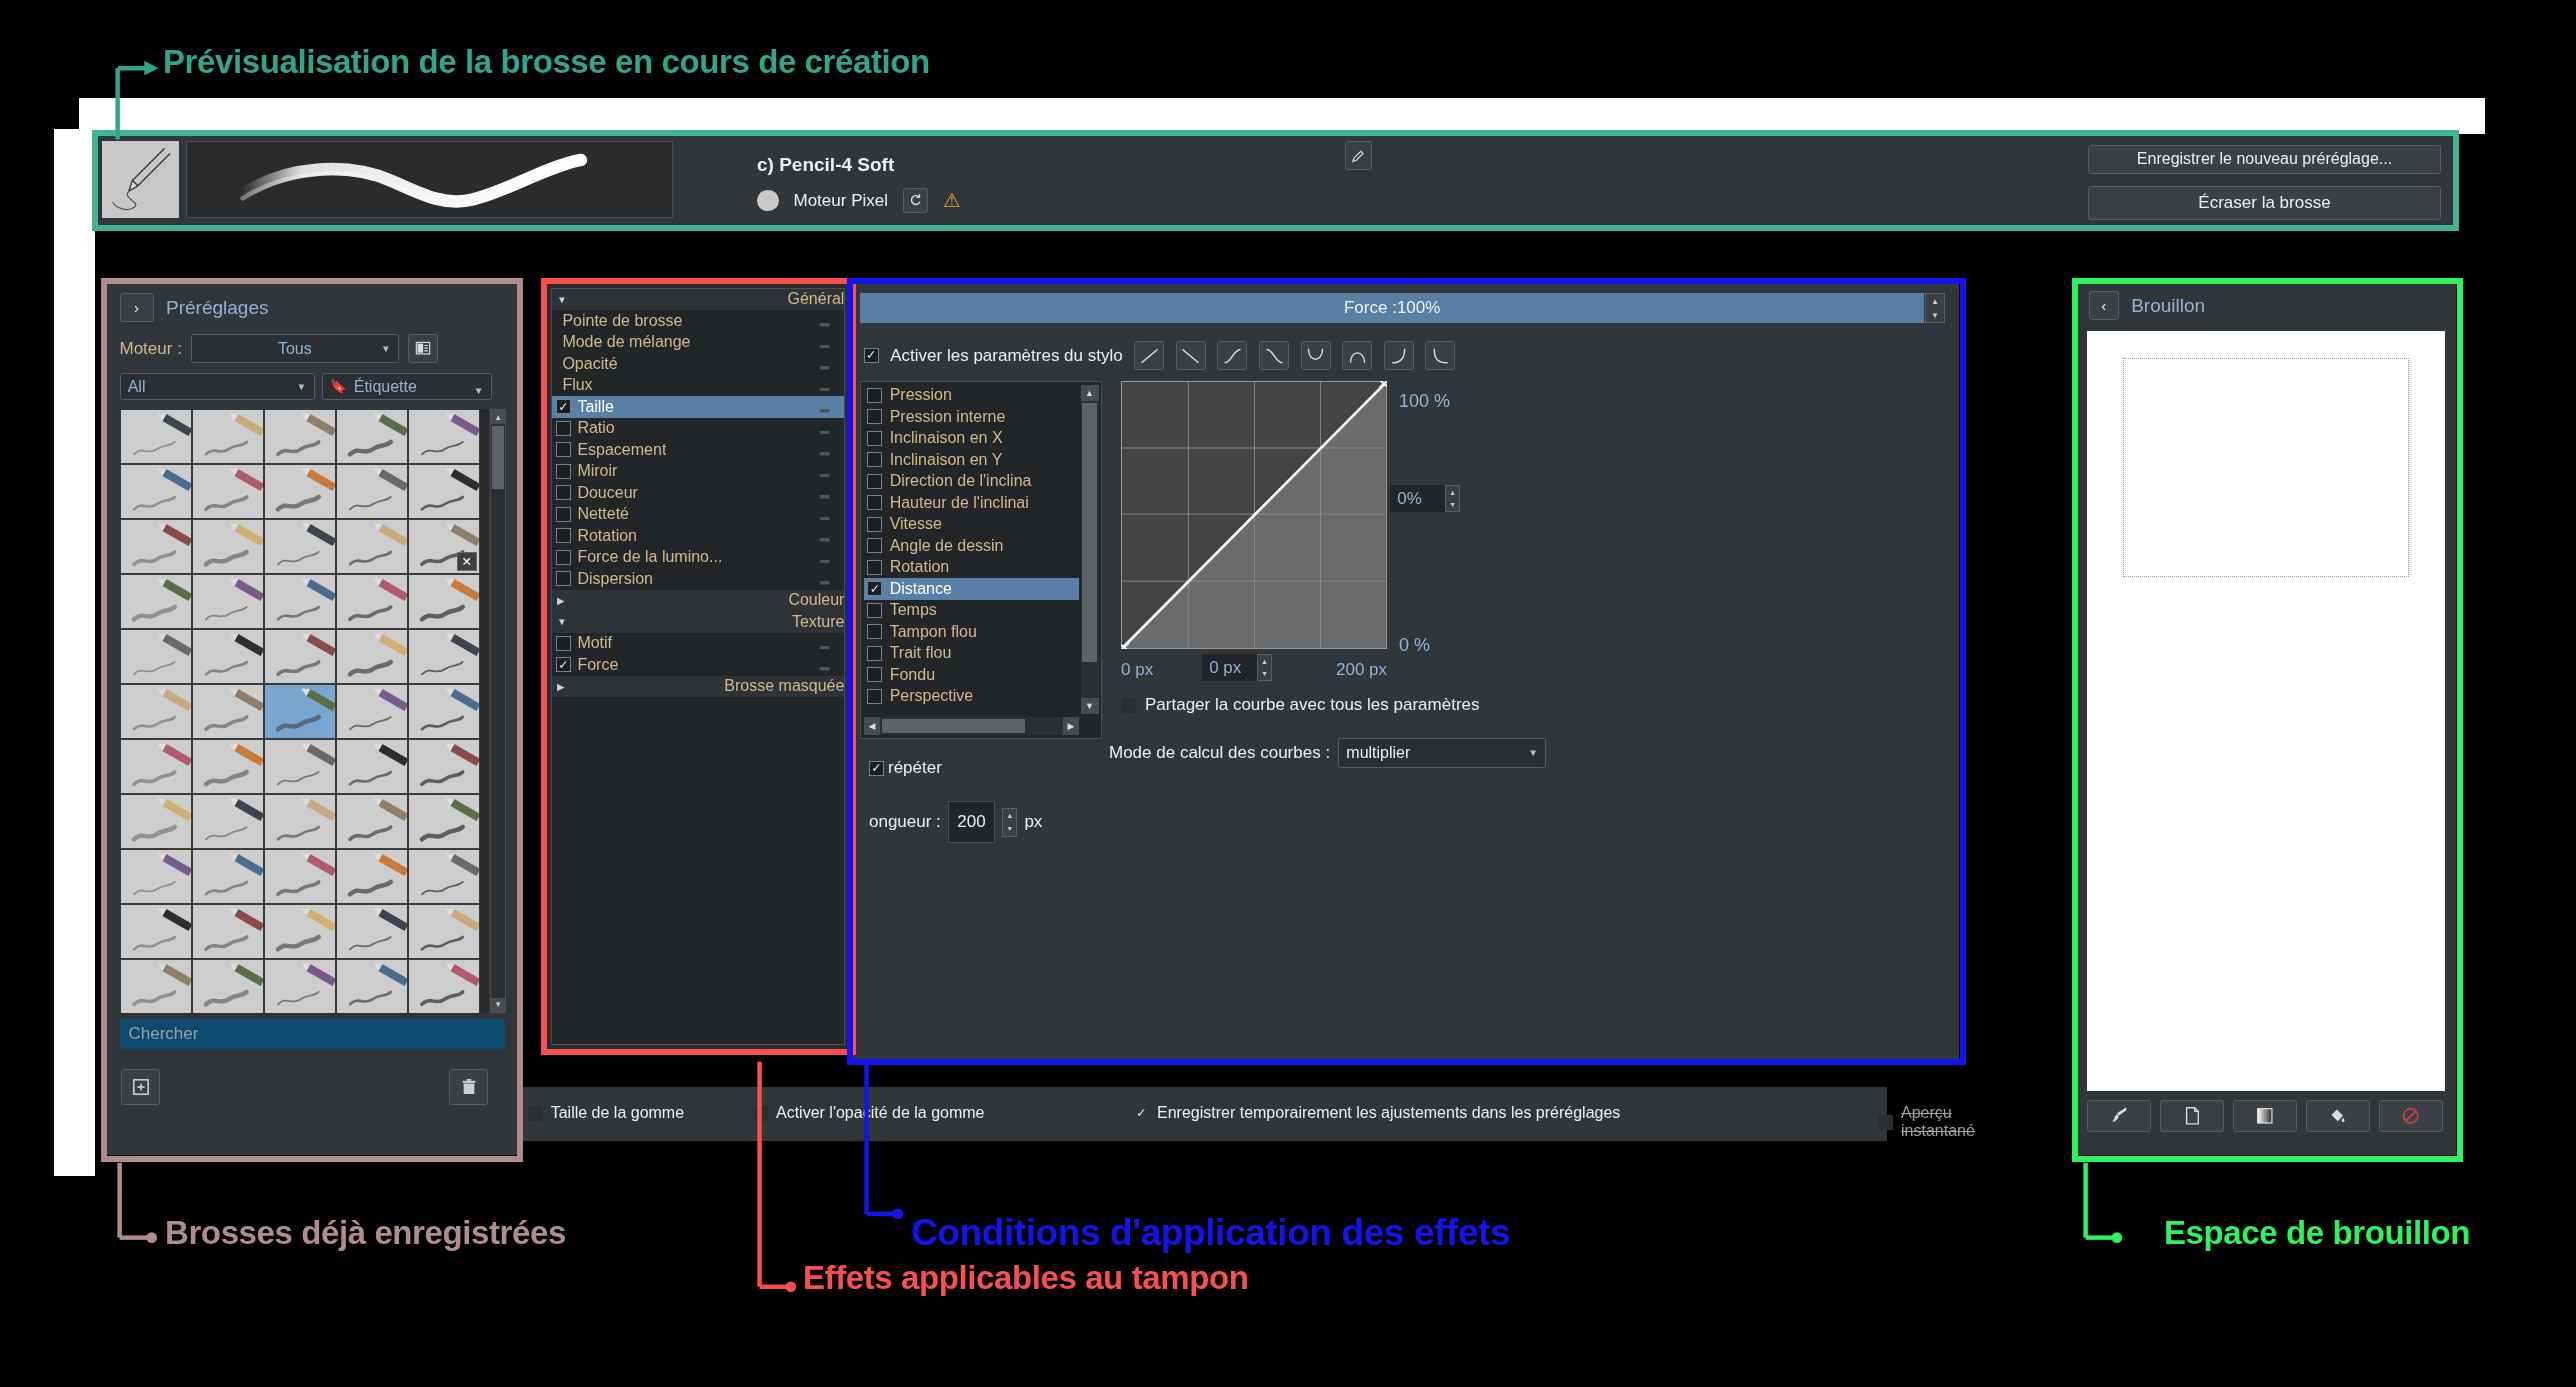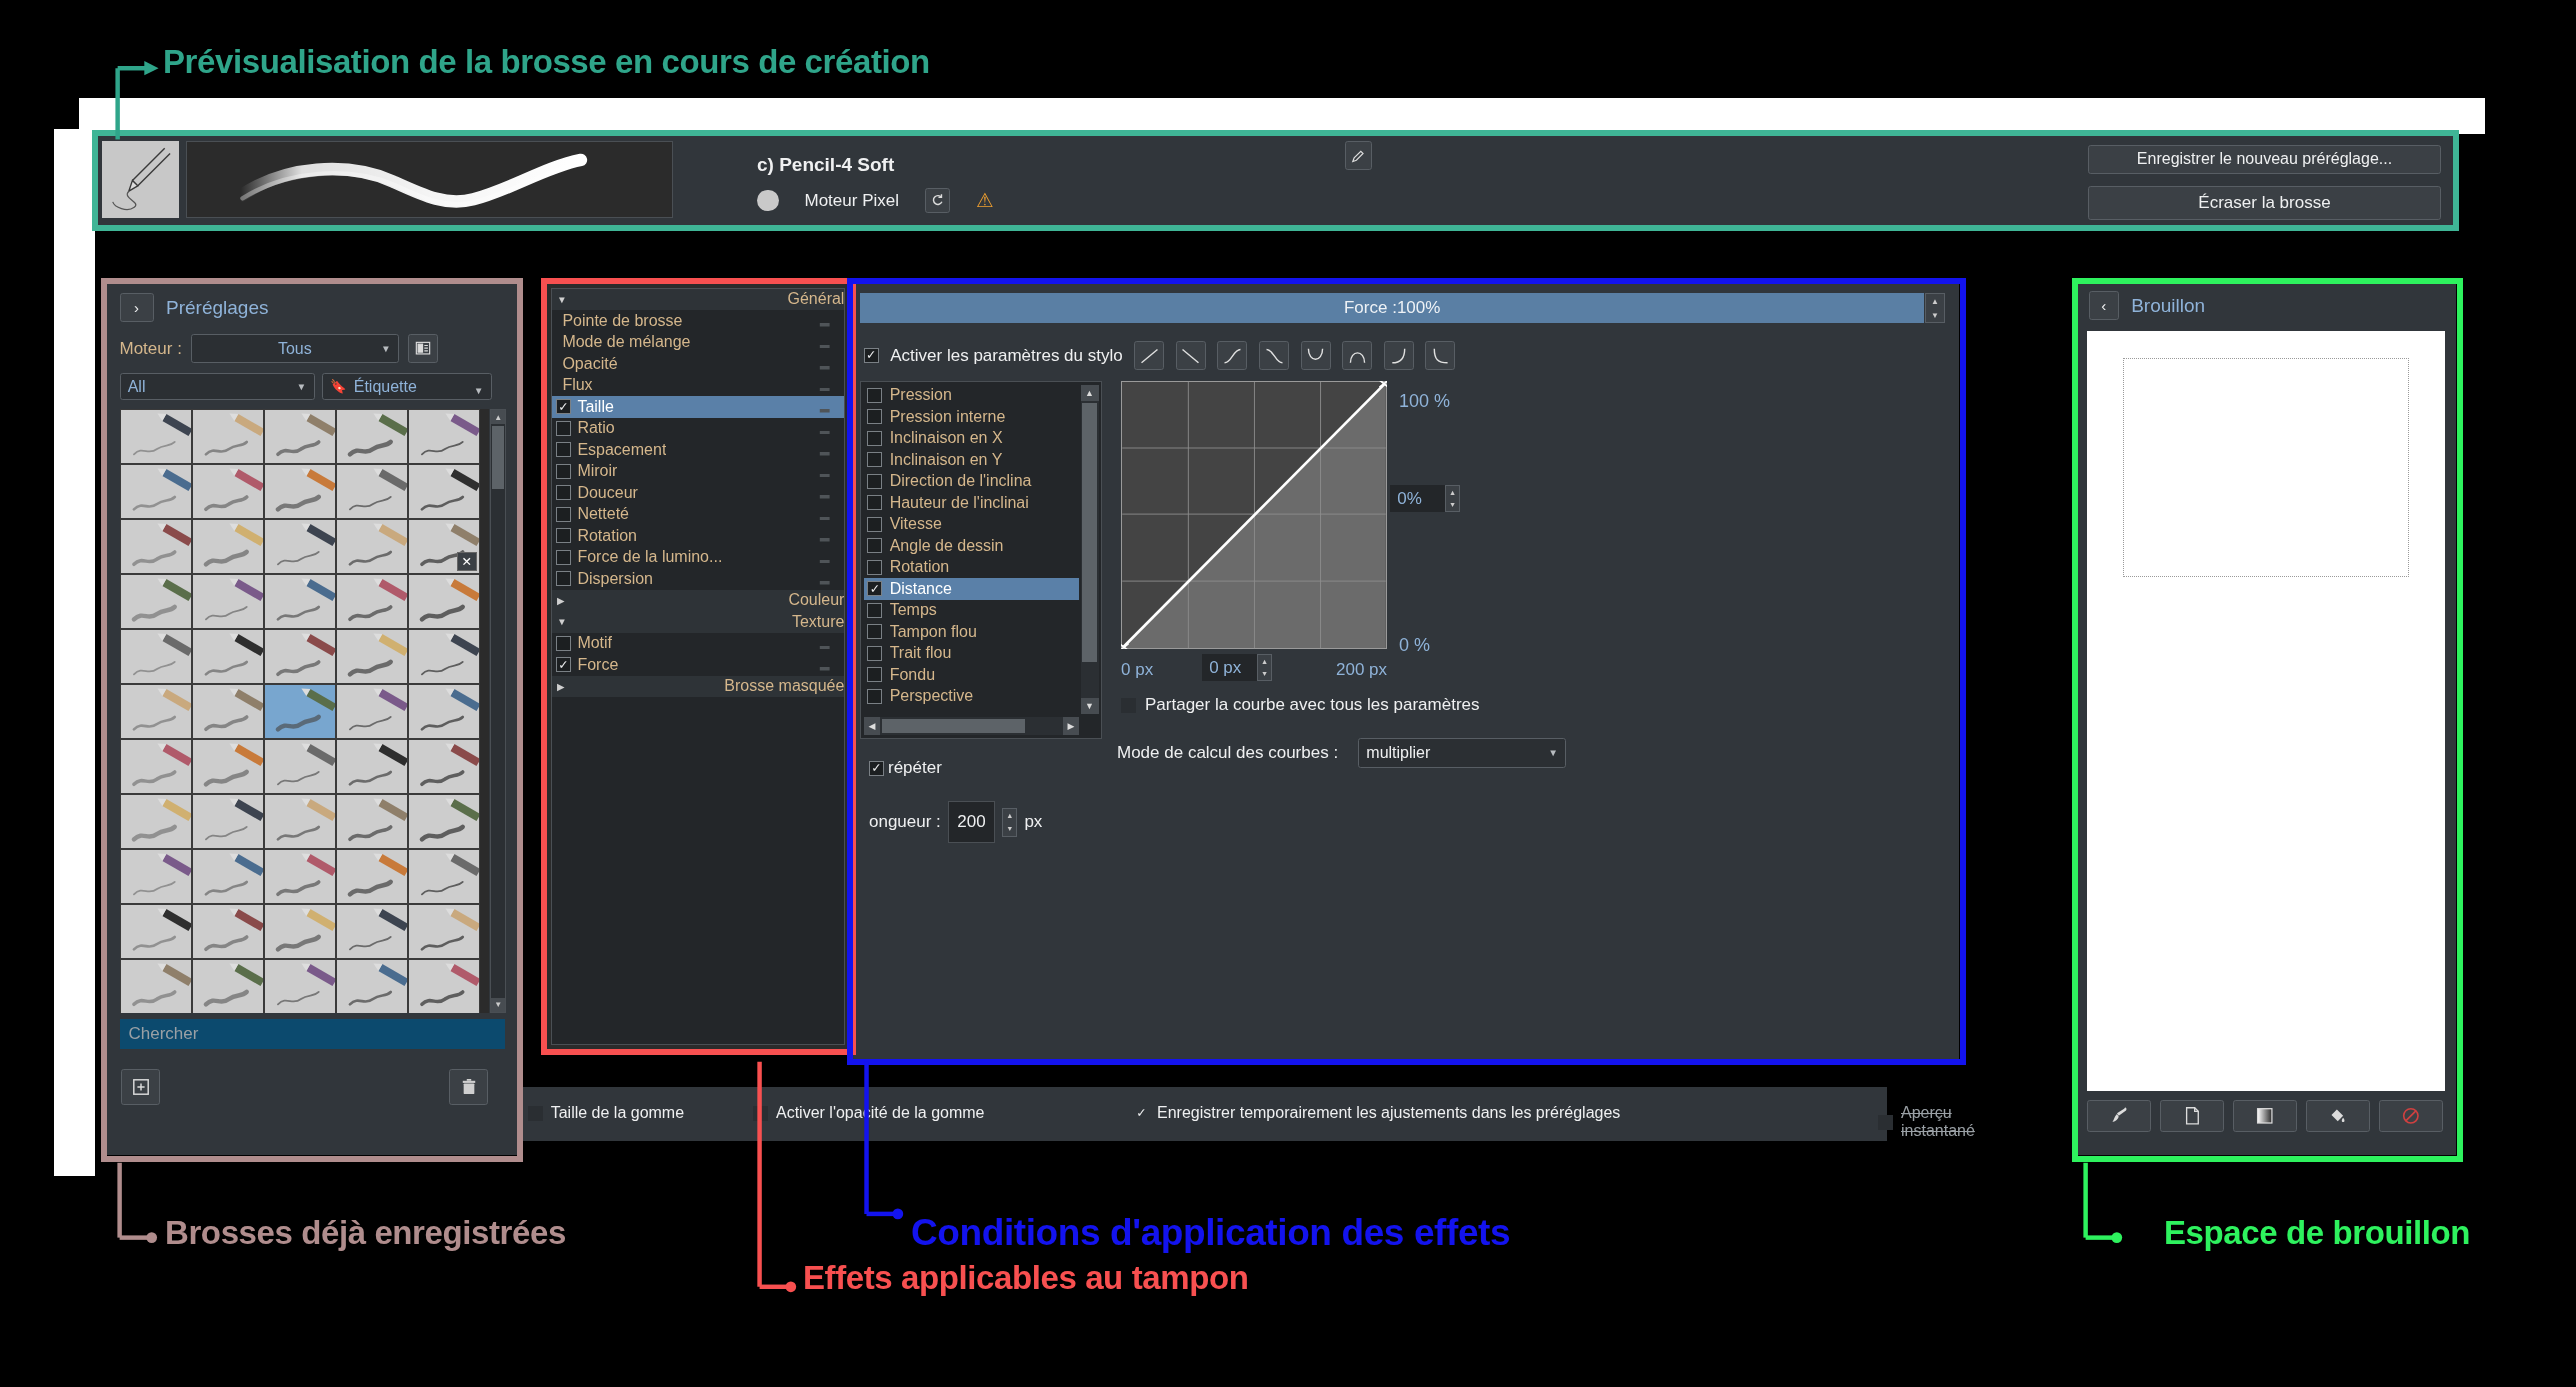--- a/index.html
+++ b/index.html
@@ -42,21 +42,21 @@
   
   #topbar { position:absolute; left:95px; top:134px; width:2361px; height:92px;
             background:#31363b; }
   #brushThumb { position:absolute; left:7.2px; top:7.2px; width:77px; height:77px;
                 background:#c8c8c8; overflow:hidden; }
   #strokePreview { position:absolute; left:91px; top:7.2px; width:487px; height:77px;
                    background:#2b2b2b; border:0.9px solid #4a4f54; overflow:hidden; }
   #brushName { position:absolute; left:662px; top:19.7px; color:#eff0f1;
                font-size:19px; font-weight:bold; }
   #engineRow { position:absolute; left:662px; top:54px; display:flex;
-               align-items:center; gap:26px; }
+               align-items:center; gap:15px; }
   .engine-dot { width:21.5px; height:21.5px; border-radius:50%;
                 background:#c9c9c9; }
   .reload-btn { width:25px; height:25px; }
   .warn-ico { color:#f0a030; font-size:19.7px; }
   #editIcon { position:absolute; left:1342px; top:143px; width:25px; height:29px; }
   #savePreset { position:absolute; left:2087px; top:145px; width:353px; height:29.5px;
                 font-size:16px; }
   #overwrite  { position:absolute; left:2087px; top:190px; width:353px; height:34px;
                 font-size:17px; }
 
@@ -151,22 +151,22 @@
   #xspin  { position:absolute; left:349px; top:370px; width:55px; height:27px;
             background:#232629; color:#8fb3d9; font-size:17px; display:flex;
             align-items:center; padding-left:7.2px; }
   #xspinB { position:absolute; left:404px; top:370px; width:15px; height:27px;
             background:#3b4045; border:0.9px solid #585e64; }
   .spinArrows div { height:50%; display:flex; align-items:center;
                     justify-content:center; color:#ccc; font-size:7.2px; }
 
   #shareRow { position:absolute; left:268px; top:411px; display:flex;
               align-items:center; gap:9px; }
-  #modeRow  { position:absolute; left:264px; top:454px; display:flex;
-              align-items:center; gap:20px; }
+  #modeRow  { position:absolute; left:256px; top:454px; display:flex;
+              align-items:center; gap:8px; }
   #repeatRow{ position:absolute; left:16px; top:474px; display:flex;
               align-items:center; gap:4px; }
   #lenRow   { position:absolute; left:16px; top:517px; display:flex;
               align-items:center; gap:7.2px; }
   .numfield { background:#232629; color:#eff0f1; font-size:17px; height:42px;
               display:flex; align-items:center; justify-content:center;
               border:0.9px solid #4a4f54; }
 
   
   #statusbar { position:absolute; left:517px; top:1087px; width:1370px; height:54px;

